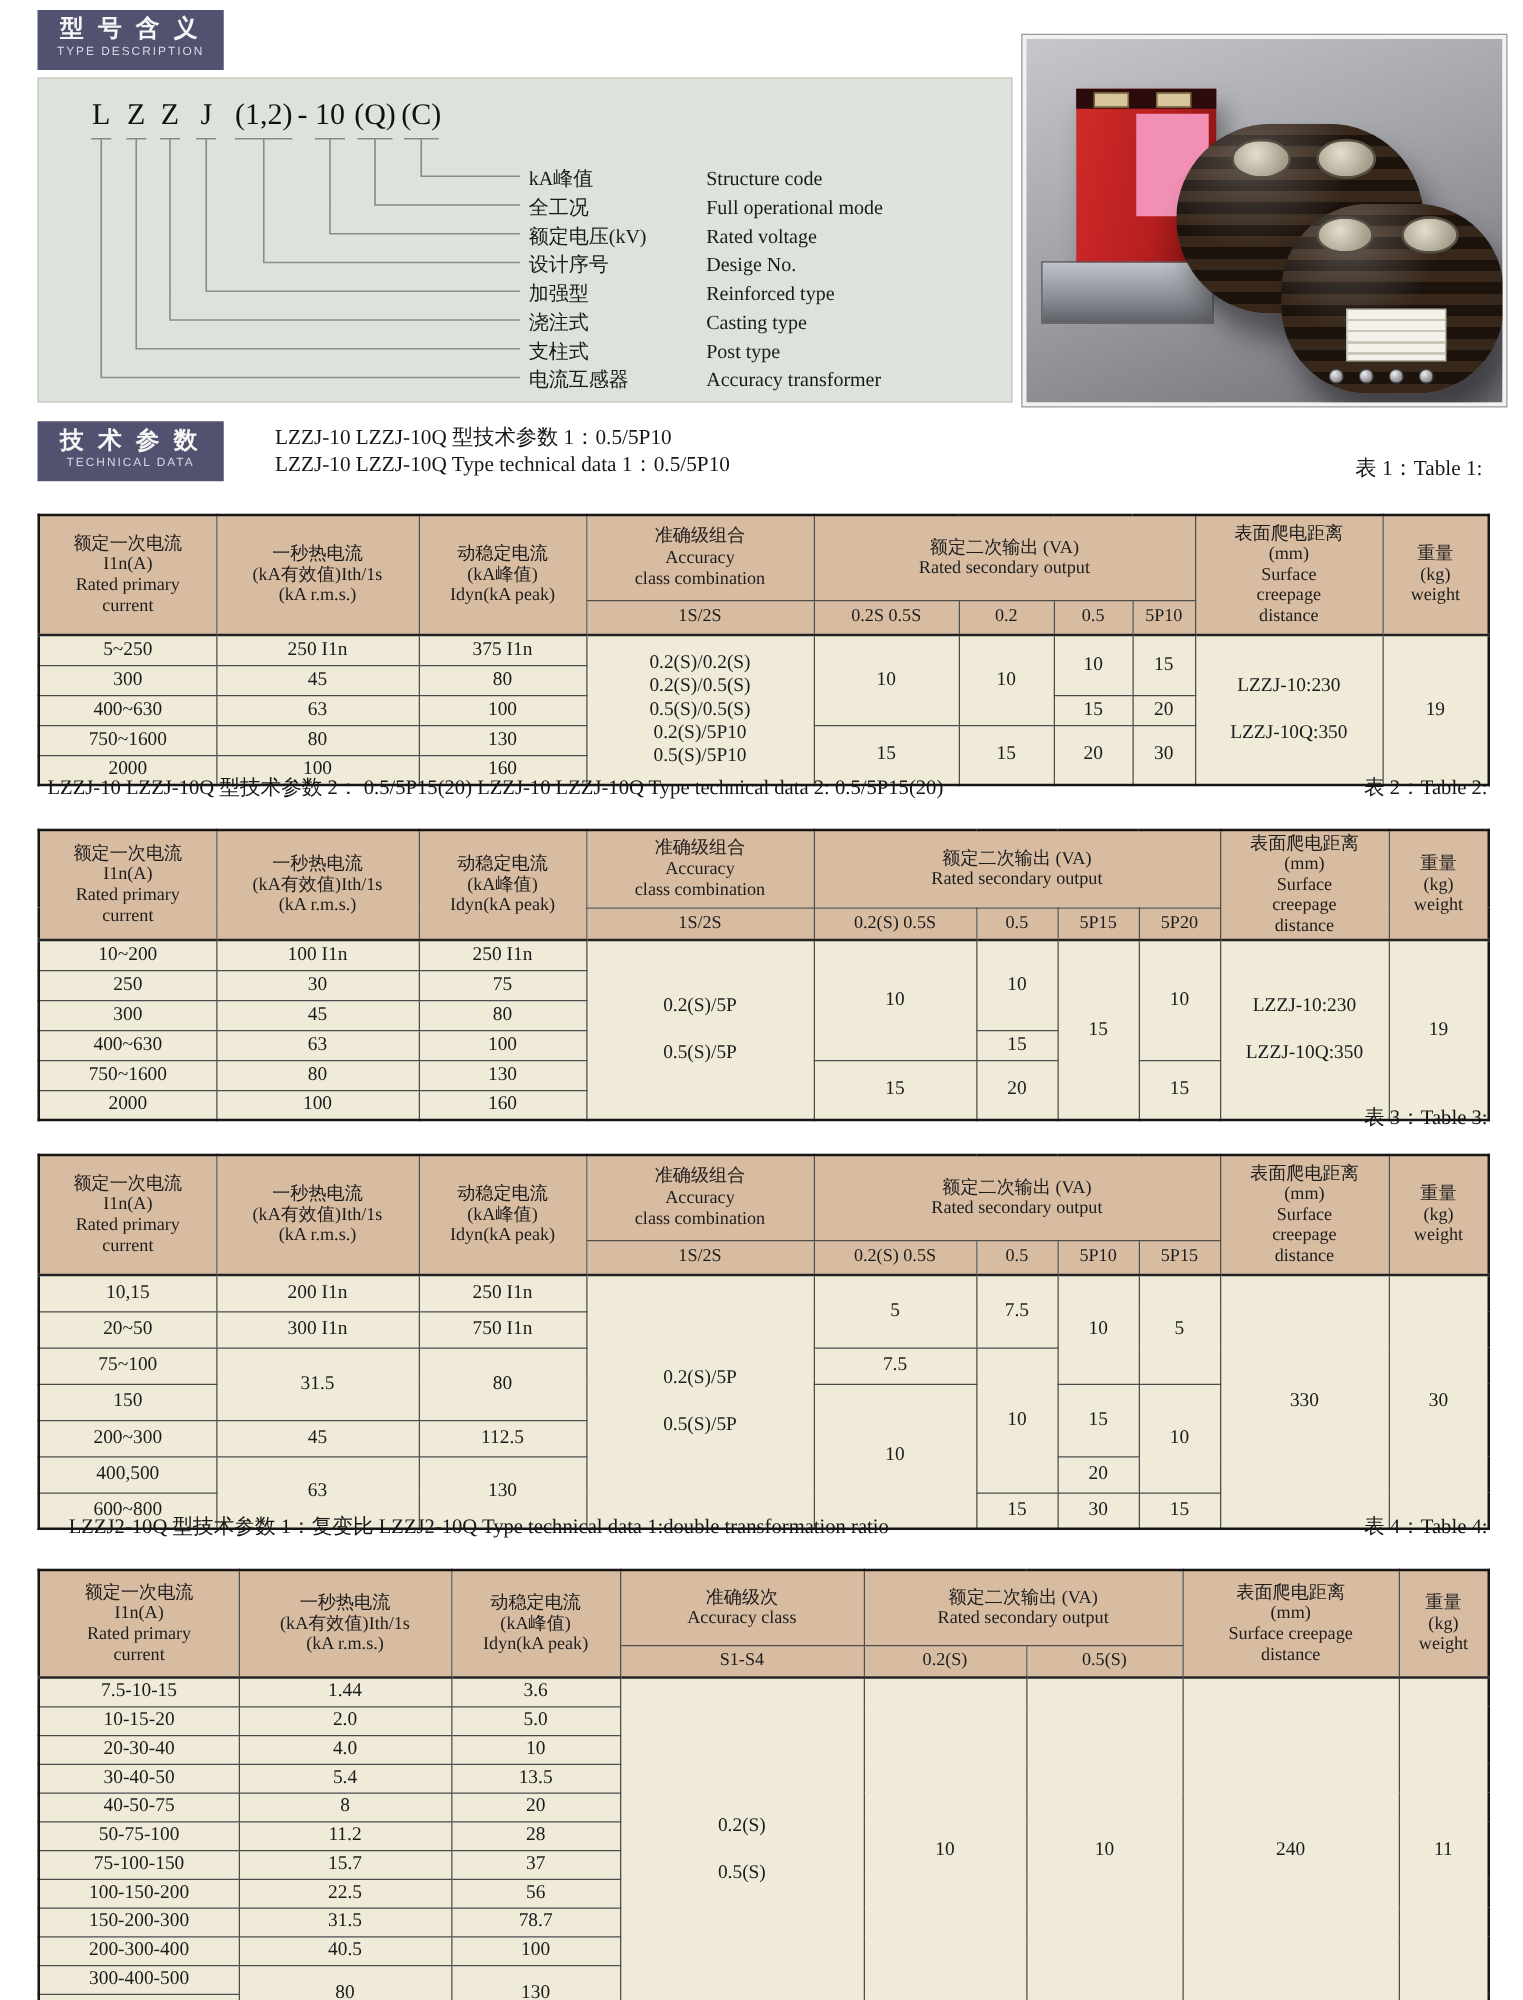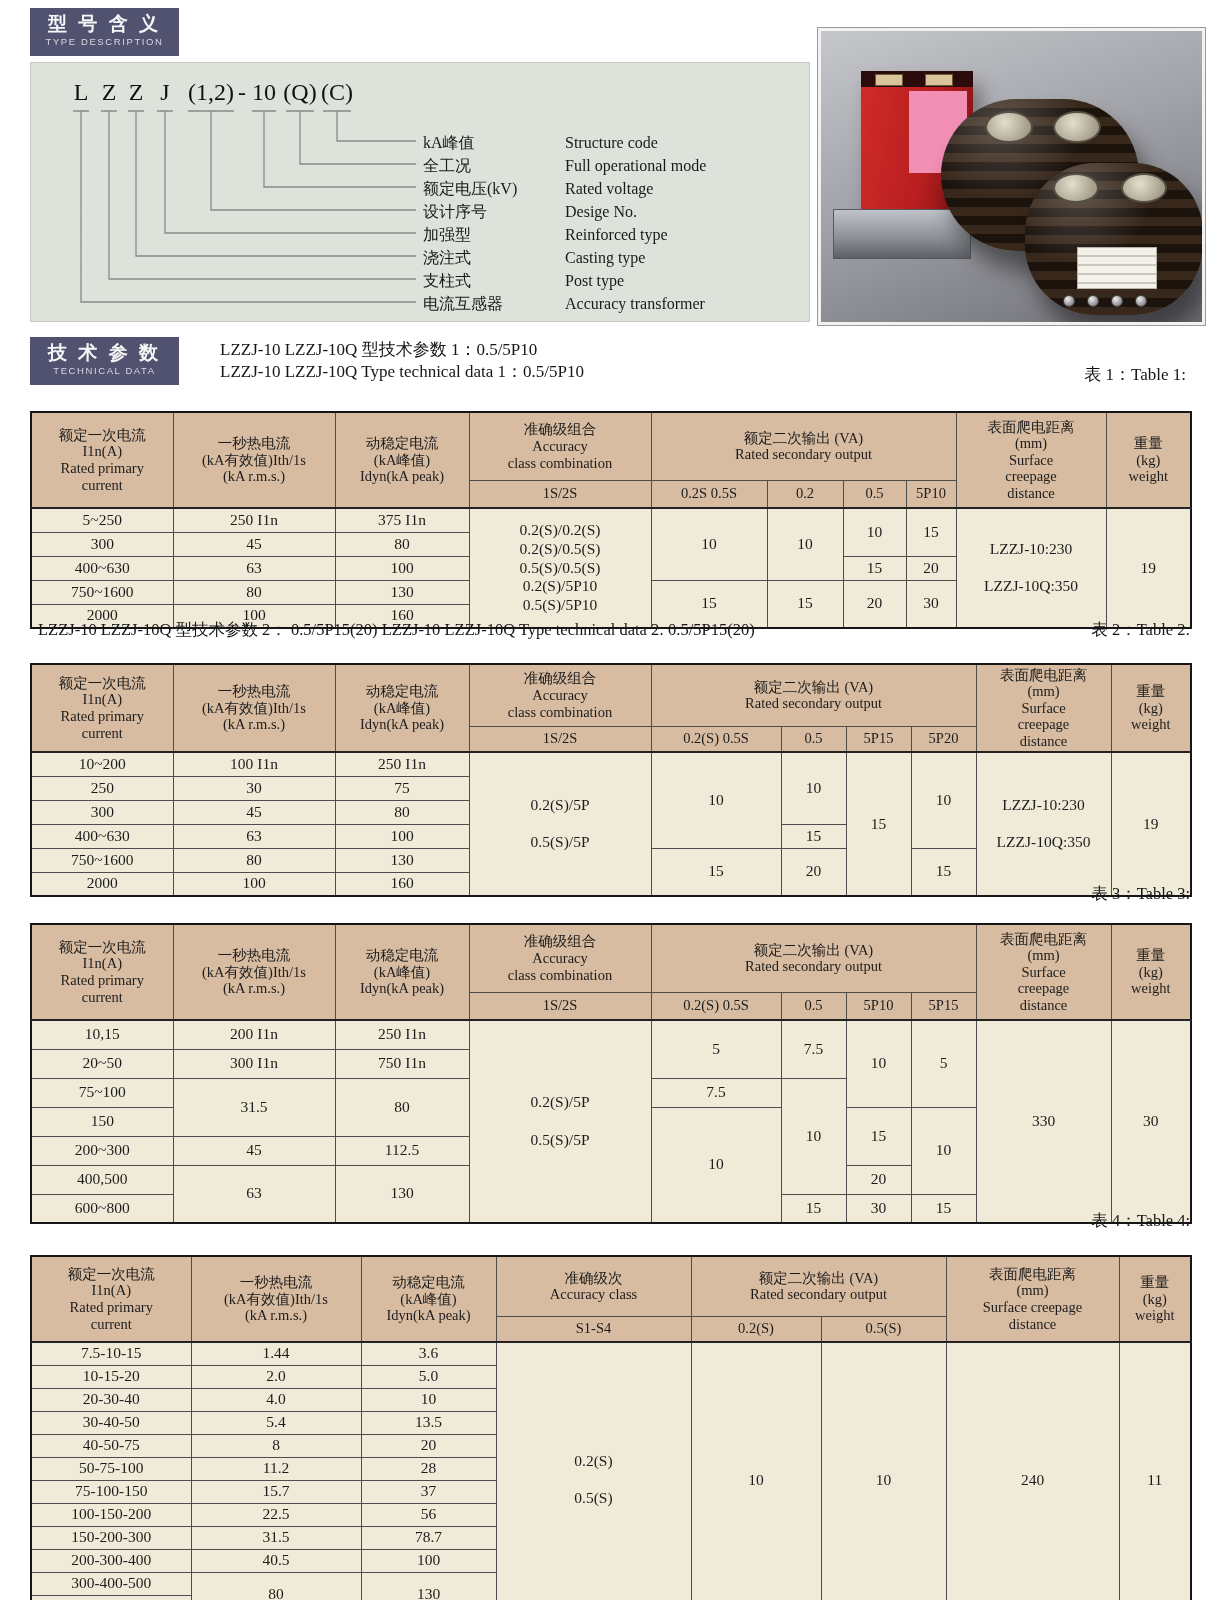--- a/index.html
+++ b/index.html
@@ -419,20 +419,21 @@
     <tr>
         <td>600~800</td>
         <td>15</td>
         <td>30</td>
         <td>15</td>
       </tr>
   </tbody>
 </table>
 
 <div class="tbl-title" style="top:1210px">
+  <span style="padding-left:25px">LZZJ2-10Q 型技术参数 1：复变比    LZZJ2-10Q Type technical data 1:double transformation ratio</span>
   <span style="float:right">表 4：Table 4:</span>
 </div>
 <table class="dt t4">
   <colgroup>
       <col style="width:160px">
       <col style="width:170px">
       <col style="width:135px">
       <col style="width:195px">
       <col style="width:130px">
       <col style="width:125px">

